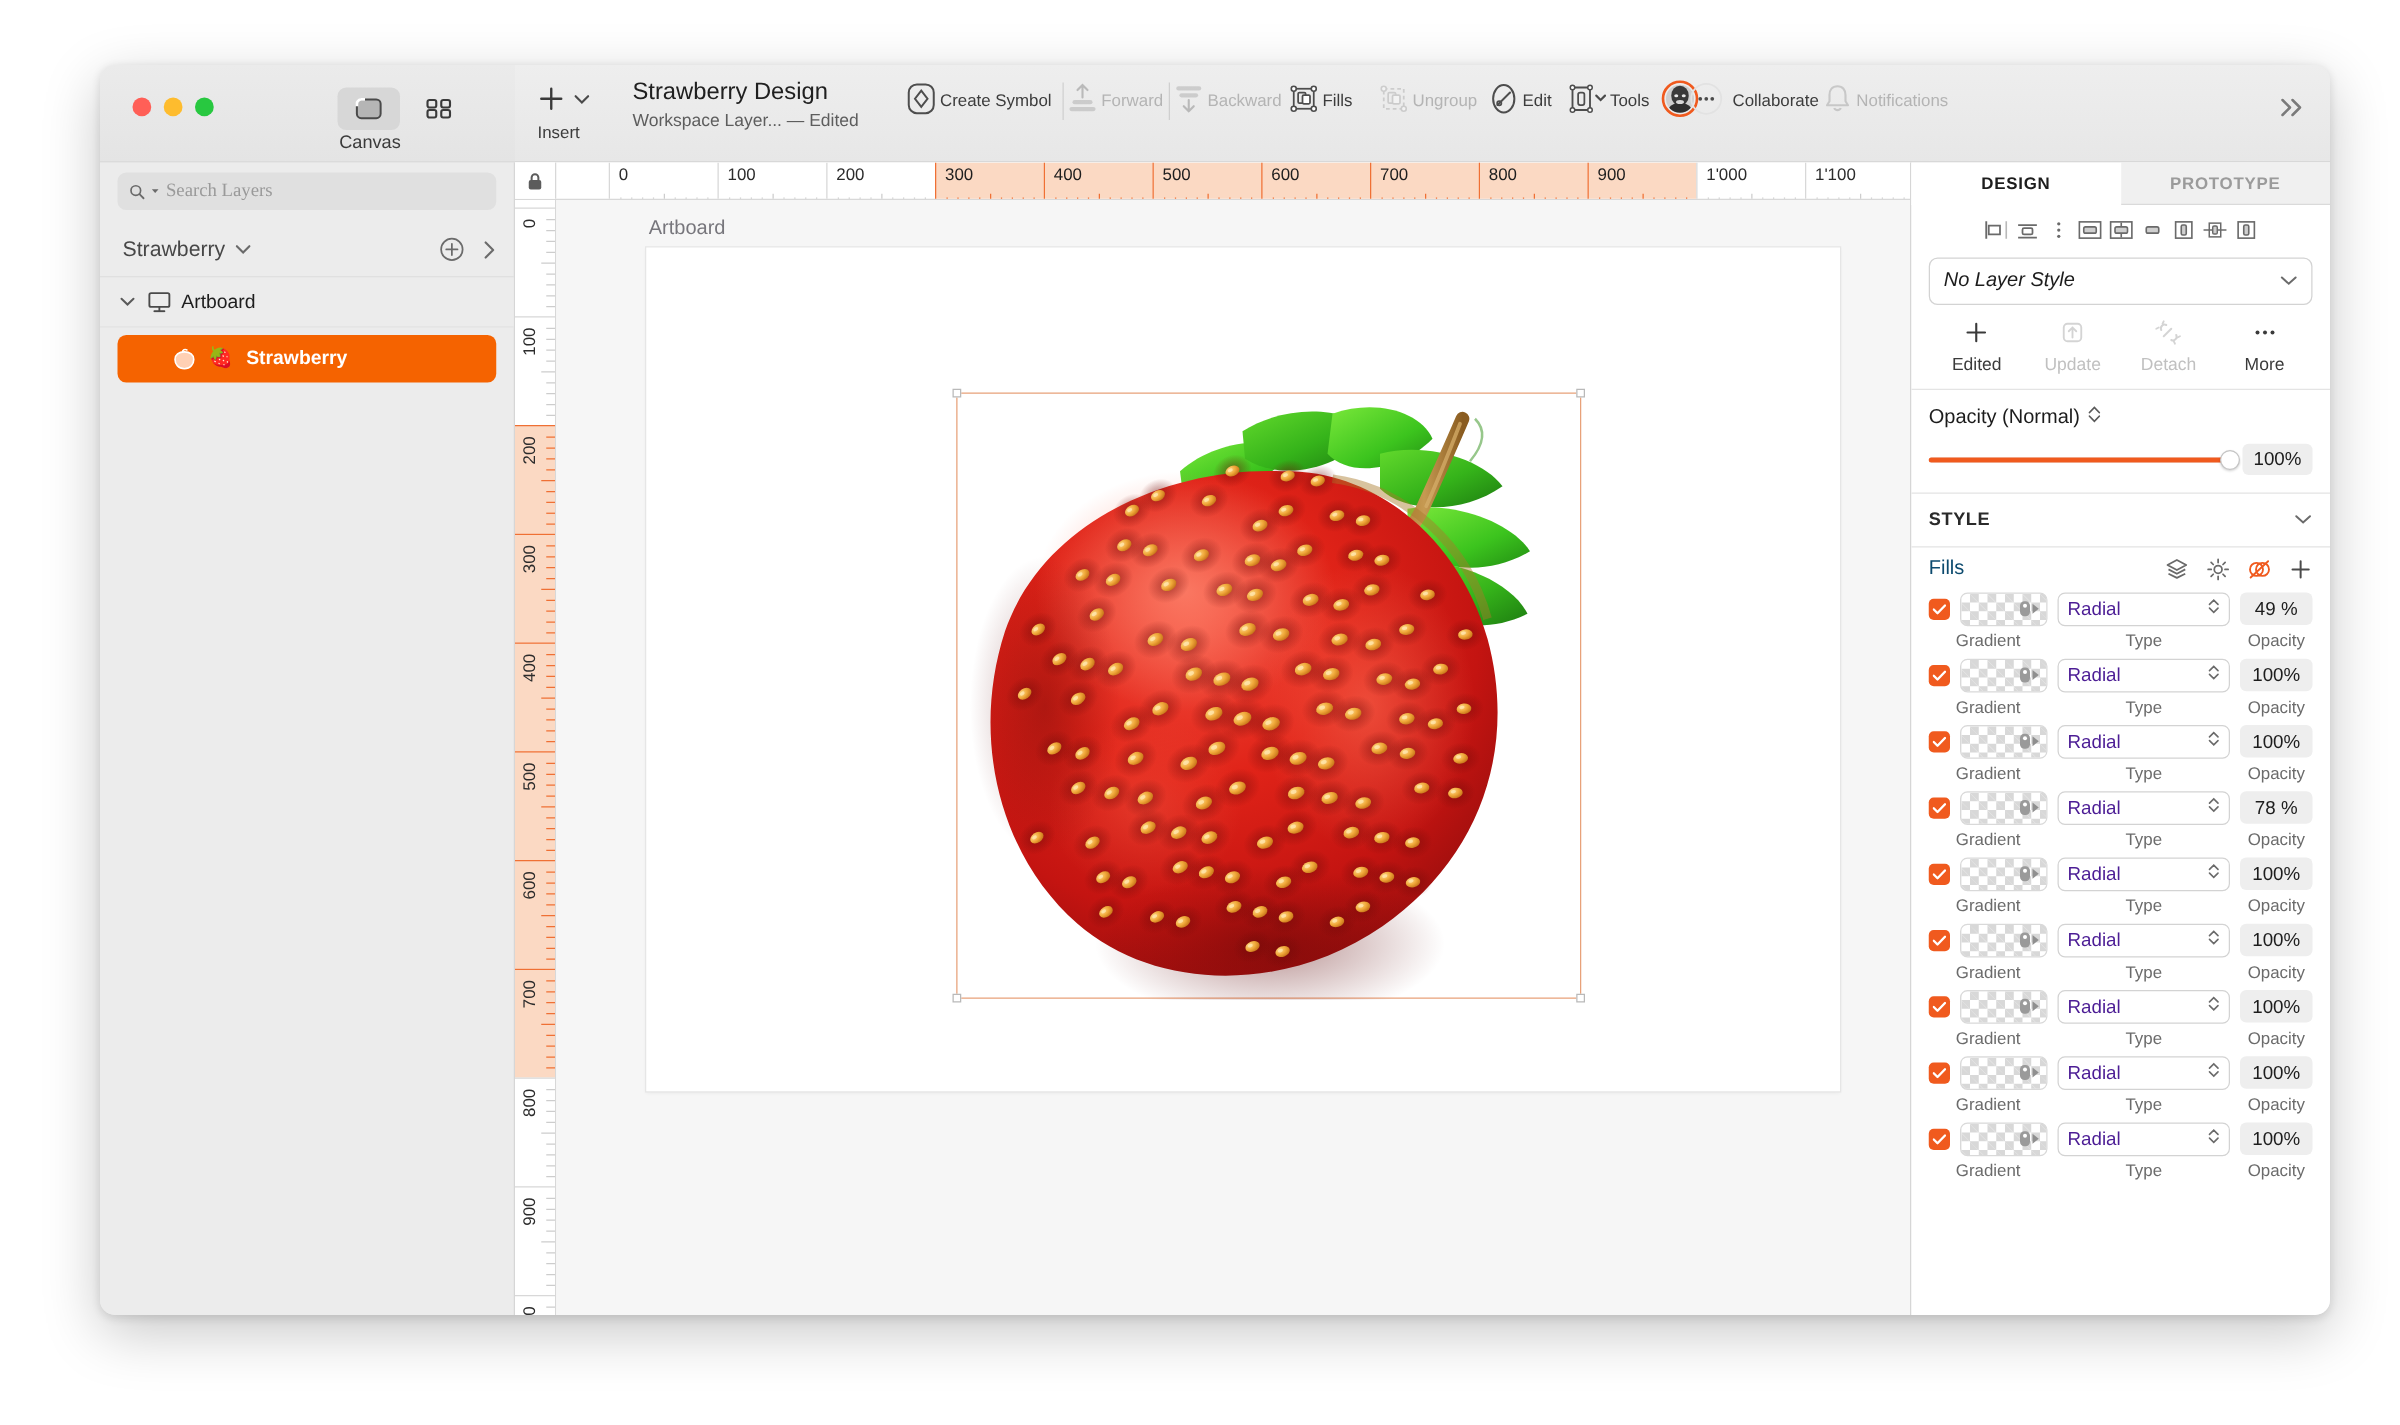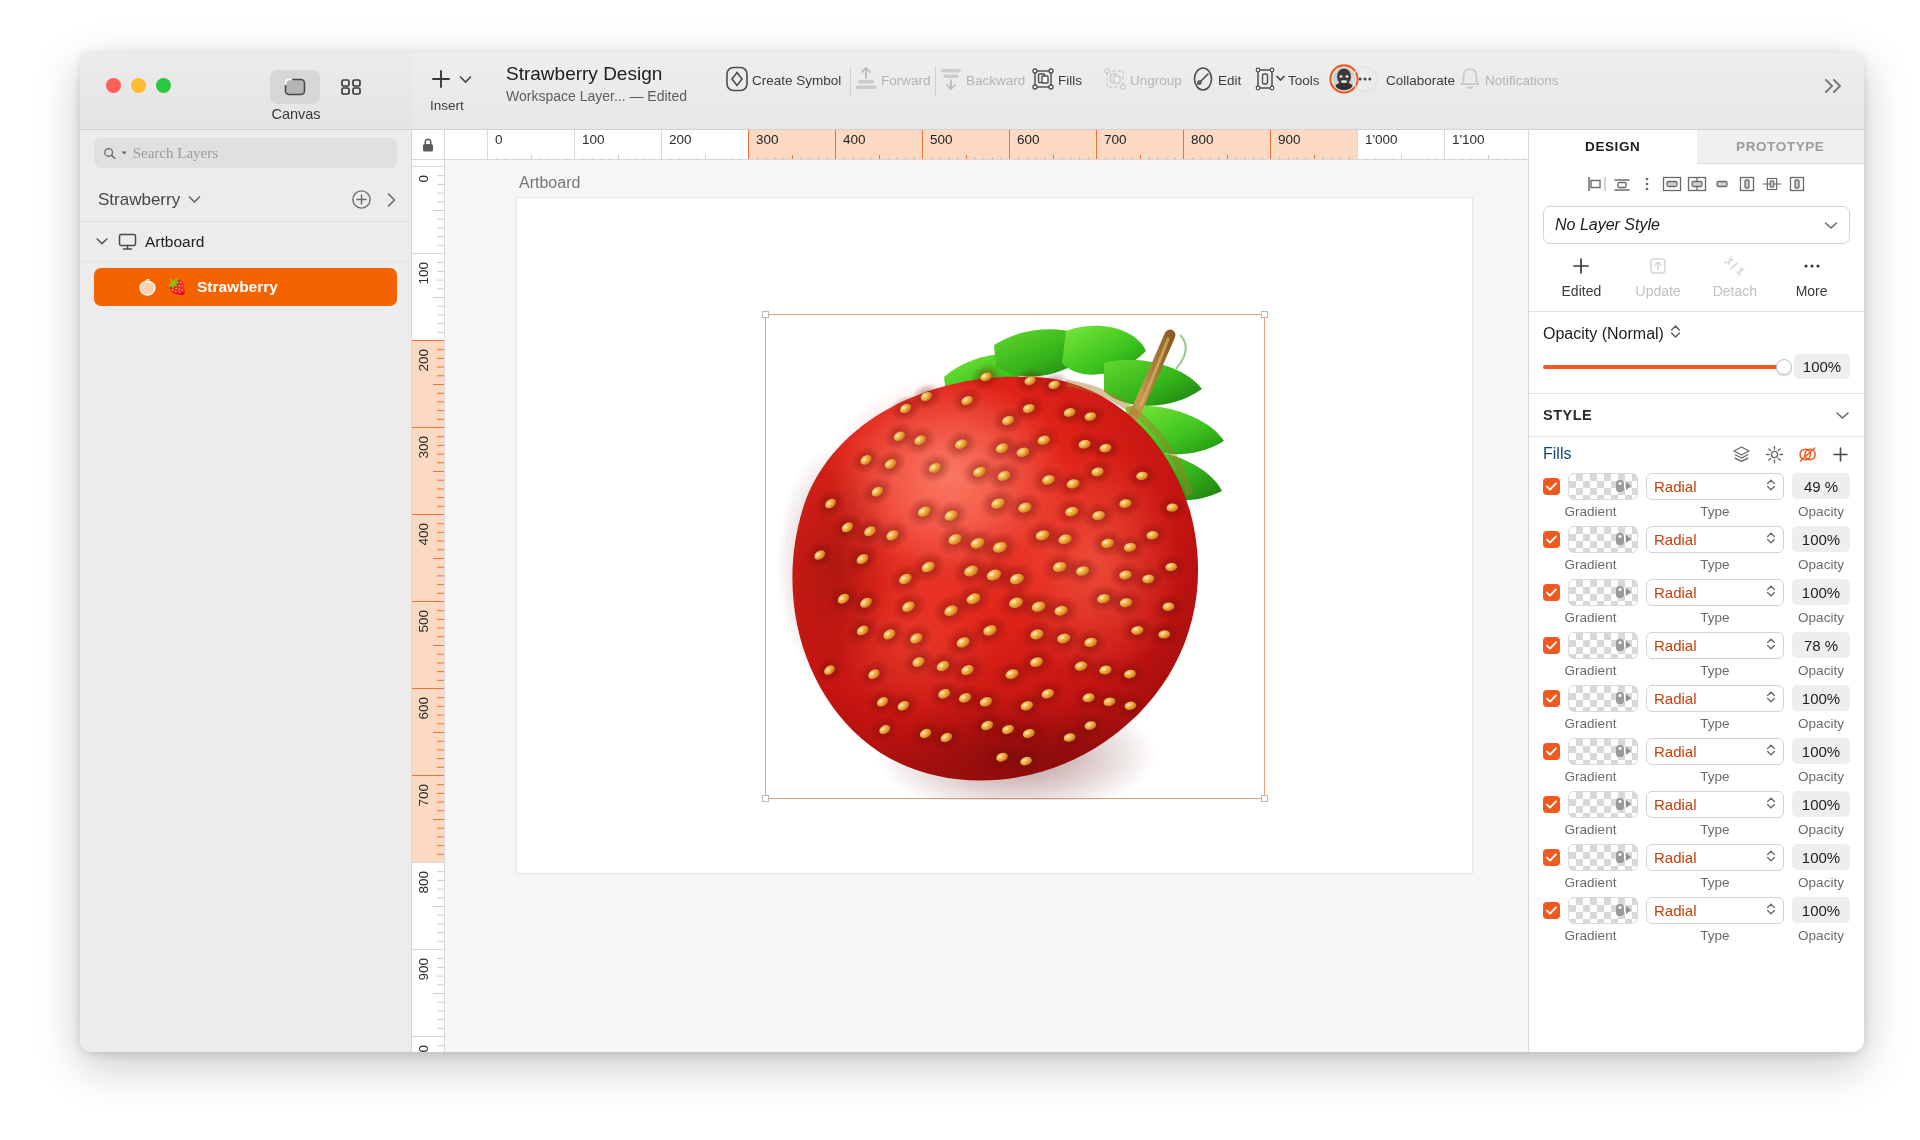--- a/index.html
+++ b/index.html
@@ -322,21 +322,21 @@
     background-position: 0 0, 7px 7px;
     flex: 0 0 70px;
   }
   .sw-stop {
     position: absolute; right: 4px; top: 50%; transform: translateY(-50%);
     display: flex; align-items: center; gap: 1px;
   }
   .fill-type {
     flex: 1 1 auto; height: 27px; border: 1px solid #d3d3d3; border-radius: 6px;
     display: flex; align-items: center; padding: 0 7px;
-    font-size: 15px; color: #c2410c; background: #ffffff;
+    font-size: 15px; color: #4c1d95; background: #ffffff;
   }
   .fill-type .stp { margin-left: auto; color: #6b6b6b; }
   .fill-op {
     width: 58px; flex: 0 0 58px; height: 26px; border-radius: 5px; background: #eeeeee;
     display: flex; align-items: center; justify-content: center;
     font-size: 15px; color: #1d1d1d;
   }
   .fill-caps { display: flex; align-items: center; height: 21px; }
   .cap-grad { width: 95px; text-align: center; font-size: 13.5px; color: #6b6b6b; }
   .cap-type { flex: 1 1 auto; text-align: center; font-size: 13.5px; color: #6b6b6b; }

